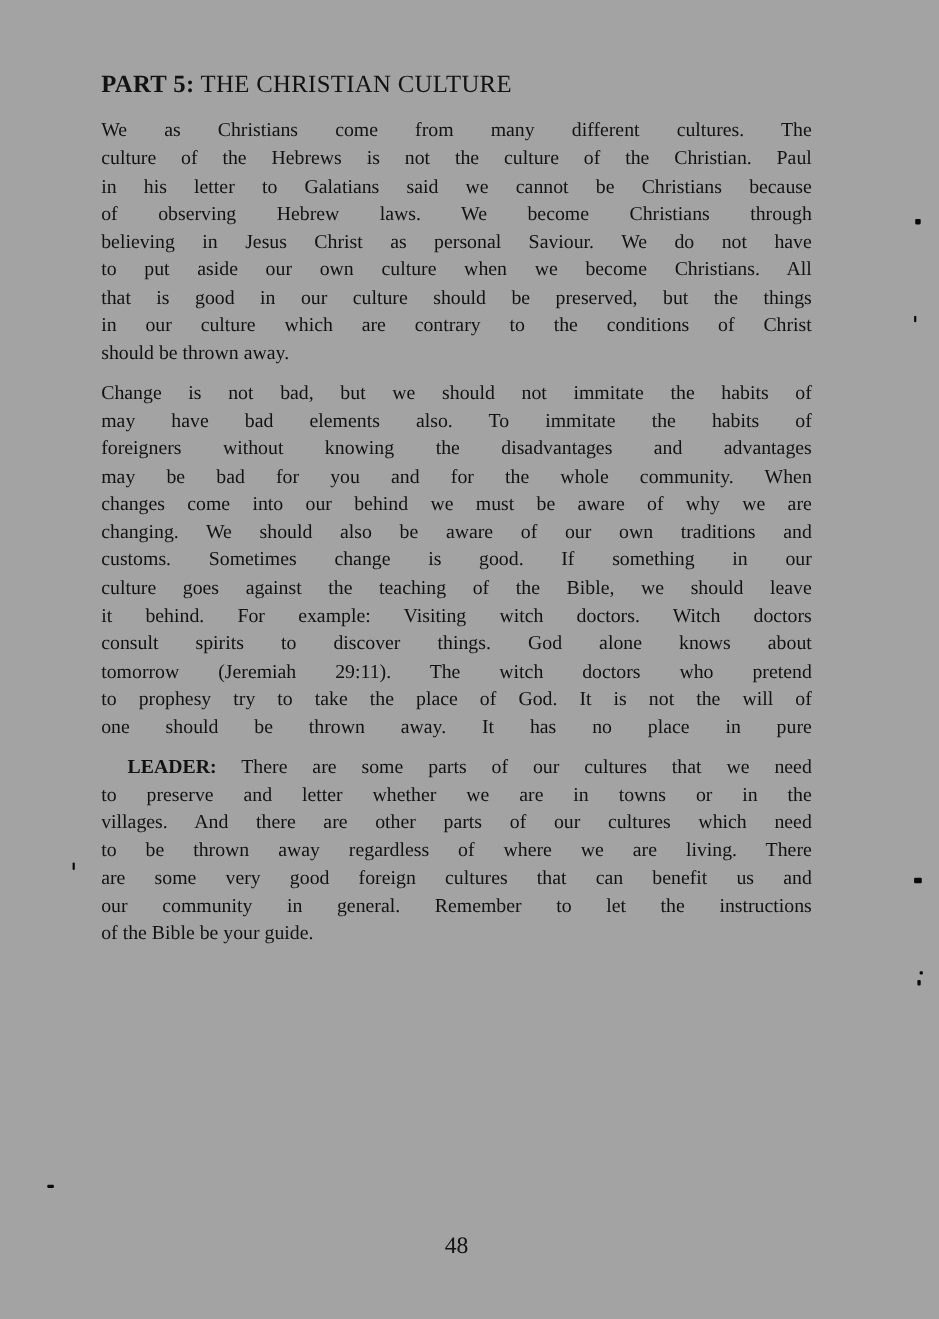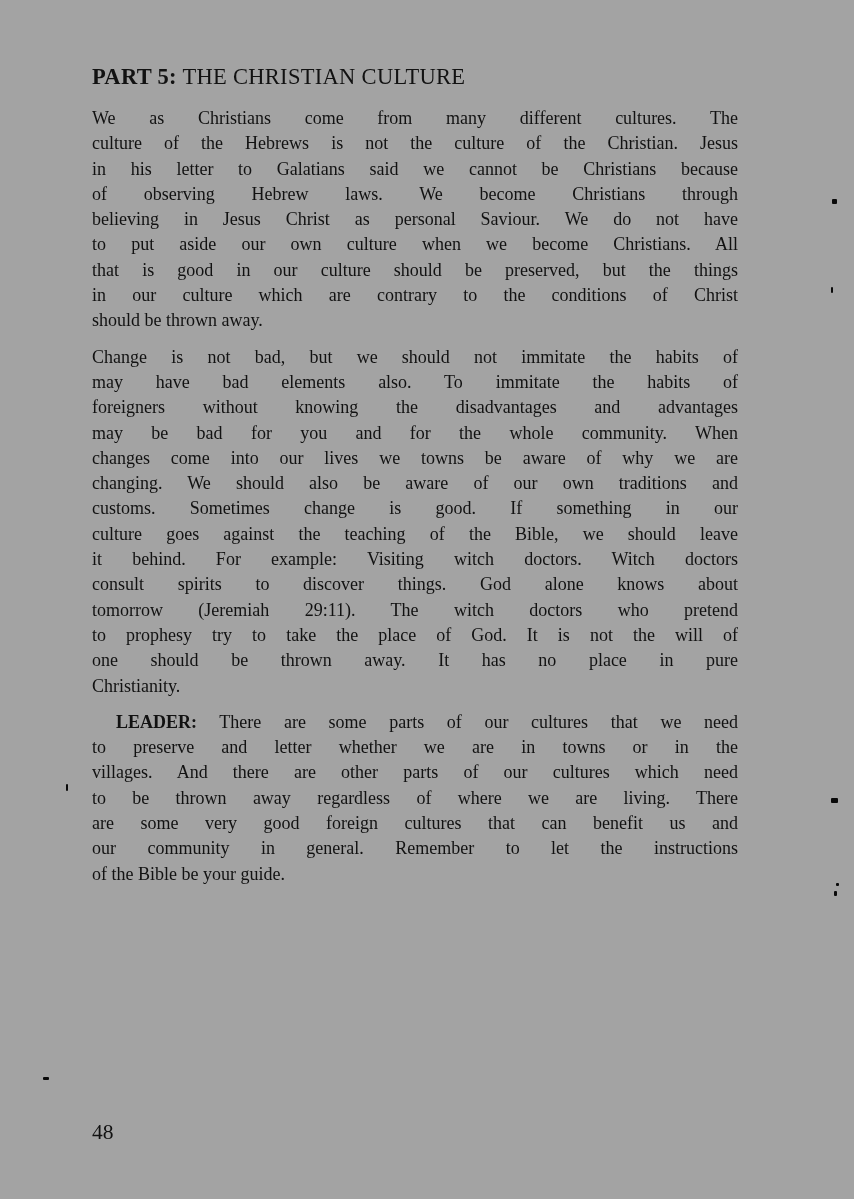--- a/index.html
+++ b/index.html
@@ -46,64 +46,63 @@
   }
   .para strong {
     font-weight: bold;
     margin-left: 24px;
   }
   .footer {
     position: absolute;
     left: 92px;
     top: 1120px;
     width: 646px;
-    text-align: left;
+    text-align: center;
     font-size: 21.5px;
   }
   .speck {
     position: absolute;
     background: #0a0a0a;
     border-radius: 1px;
   }
 </style>
 </head>
 <body>
 
 <div id="page">
   <div id="content">
     <div class="heading">
       <span class="lead">PART 5:</span><span> THE CHRISTIAN CULTURE</span>
     </div>
     <div id="paragraphs">
         <div class="para">
           <div class="line">We as Christians come from many different cultures. The</div>
-          <div class="line">culture of the Hebrews is not the culture of the Christian. Jesus</div>
+          <div class="line">culture of the Hebrews is not the culture of the Christian. Paul</div>
           <div class="line">in his letter to Galatians said we cannot be Christians because</div>
           <div class="line">of observing Hebrew laws. We become Christians through</div>
           <div class="line">believing in Jesus Christ as personal Saviour. We do not have</div>
           <div class="line">to put aside our own culture when we become Christians. All</div>
           <div class="line">that is good in our culture should be preserved, but the things</div>
           <div class="line">in our culture which are contrary to the conditions of Christ</div>
           <div class="line last">should be thrown away.</div>
         </div>
         <div class="para">
           <div class="line">Change is not bad, but we should not immitate the habits of</div>
           <div class="line">may have bad elements also. To immitate the habits of</div>
           <div class="line">foreigners without knowing the disadvantages and advantages</div>
           <div class="line">may be bad for you and for the whole community. When</div>
-          <div class="line">changes come into our lives we towns be aware of why we are</div>
+          <div class="line">changes come into our behind we must be aware of why we are</div>
           <div class="line">changing. We should also be aware of our own traditions and</div>
           <div class="line">customs. Sometimes change is good. If something in our</div>
           <div class="line">culture goes against the teaching of the Bible, we should leave</div>
           <div class="line">it behind. For example: Visiting witch doctors. Witch doctors</div>
           <div class="line">consult spirits to discover things. God alone knows about</div>
           <div class="line">tomorrow (Jeremiah 29:11). The witch doctors who pretend</div>
           <div class="line">to prophesy try to take the place of God. It is not the will of</div>
           <div class="line">one should be thrown away. It has no place in pure</div>
-          <div class="line last">Christianity.</div>
         </div>
         <div class="para">
           <div class="line"><strong>LEADER:</strong> There are some parts of our cultures that we need</div>
           <div class="line">to preserve and letter whether we are in towns or in the</div>
           <div class="line">villages. And there are other parts of our cultures which need</div>
           <div class="line">to be thrown away regardless of where we are living. There</div>
           <div class="line">are some very good foreign cultures that can benefit us and</div>
           <div class="line">our community in general. Remember to let the instructions</div>
           <div class="line last">of the Bible be your guide.</div>
         </div>

